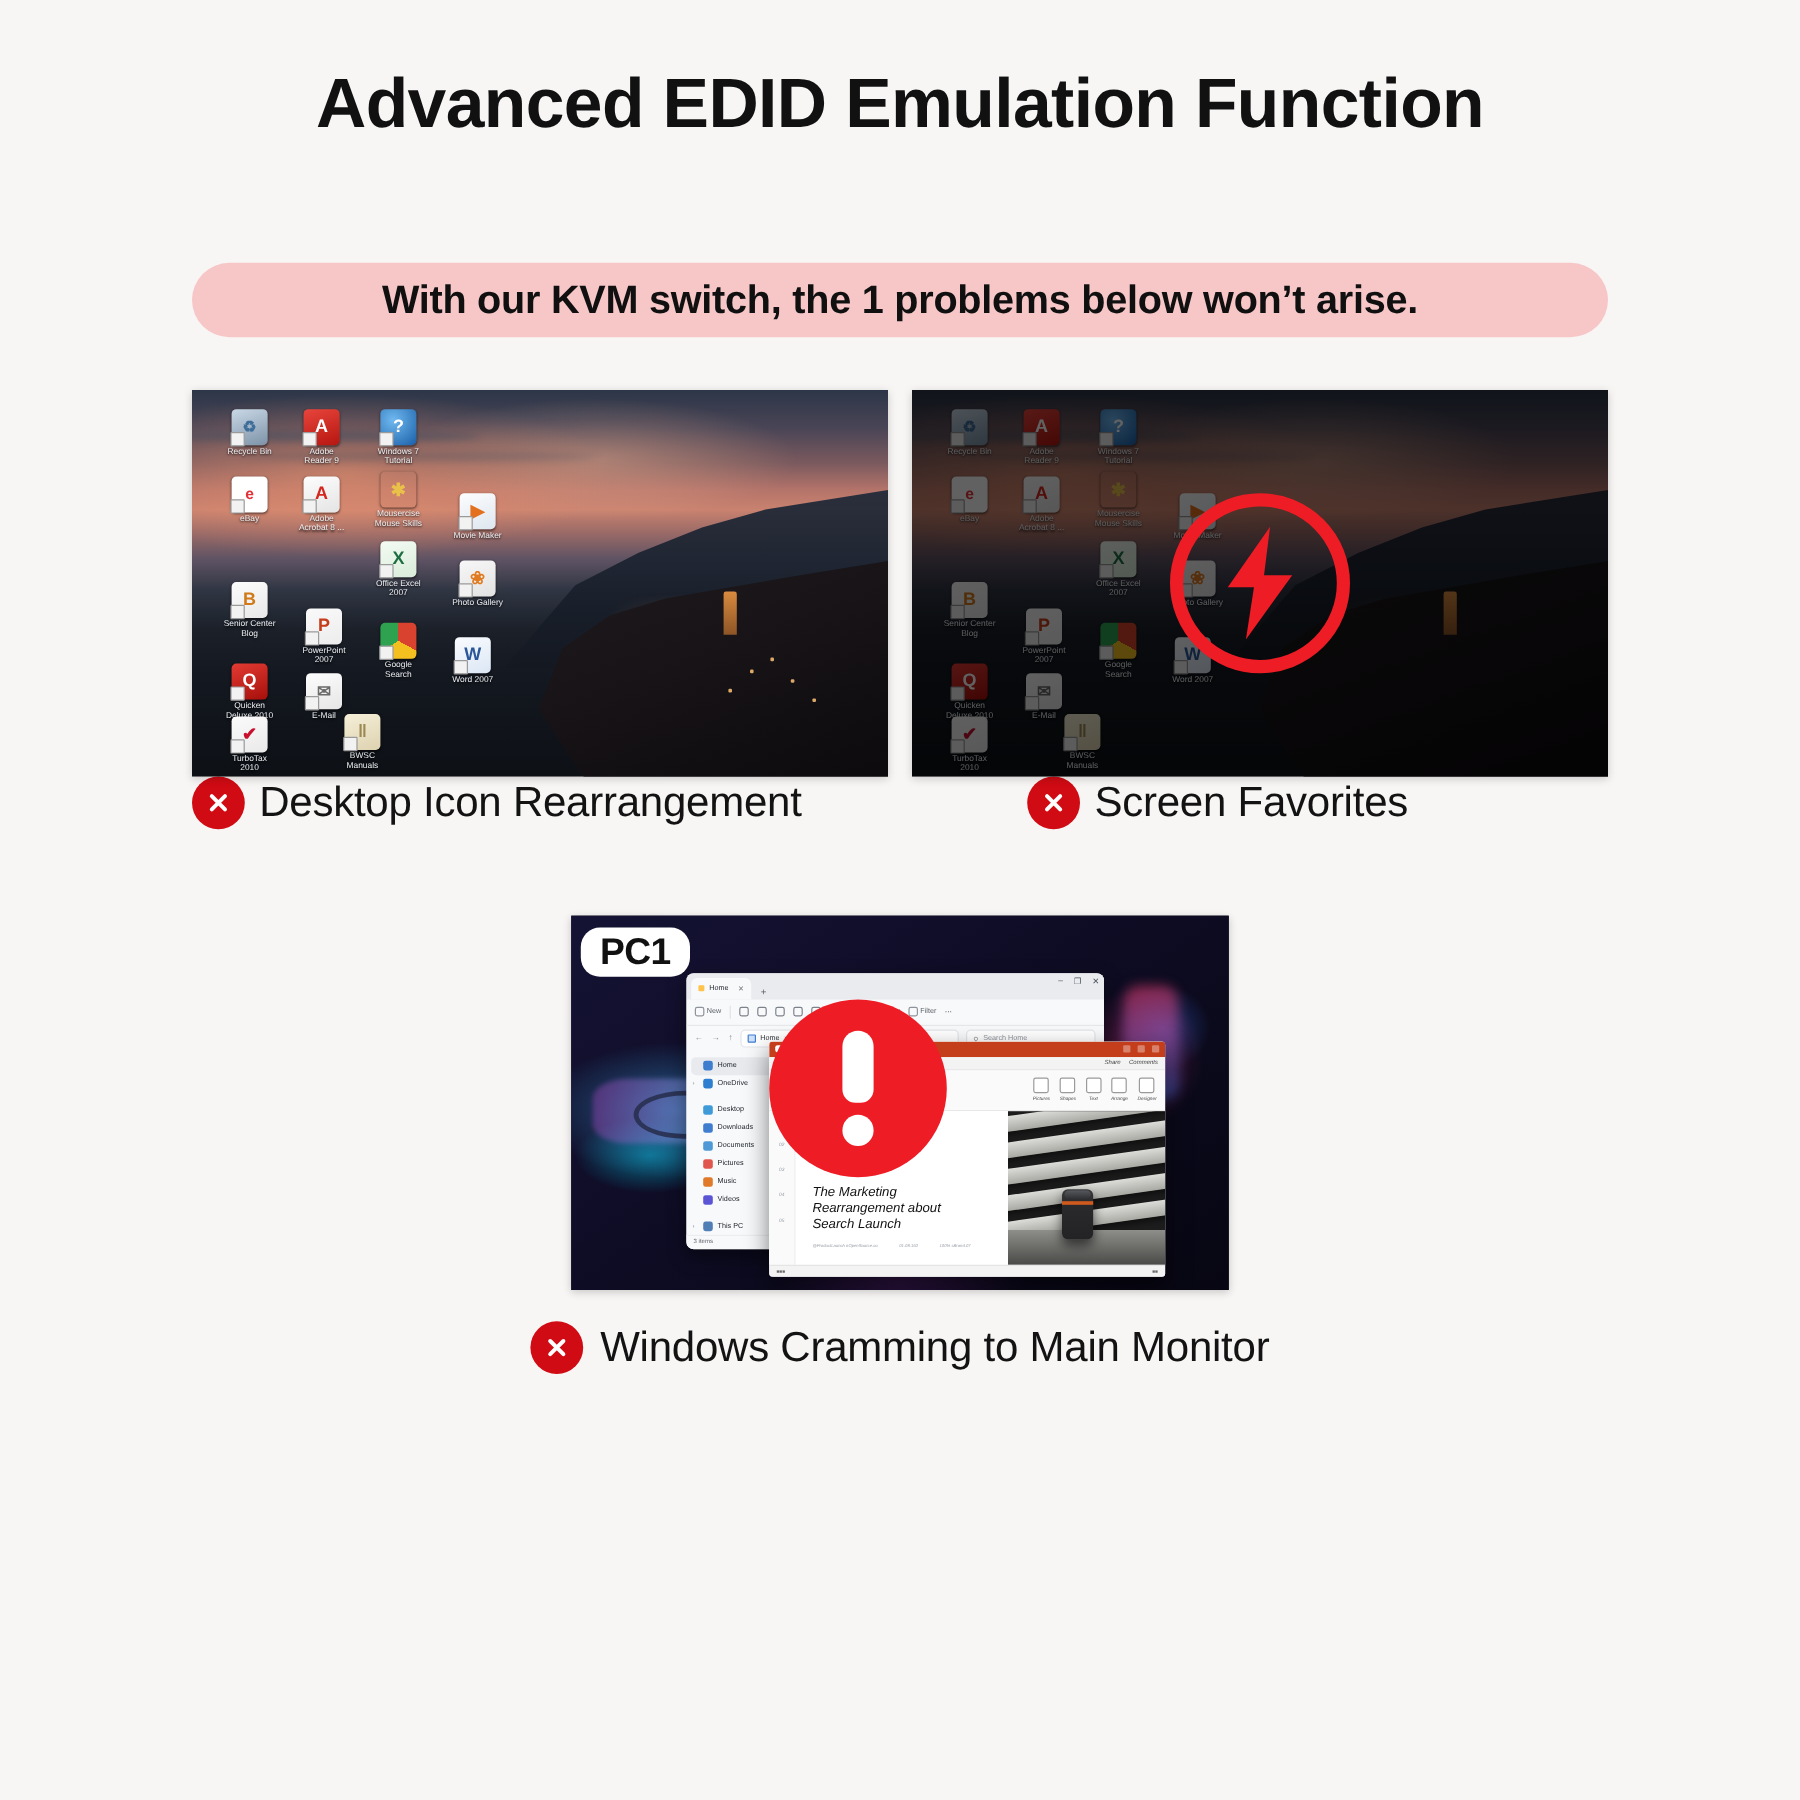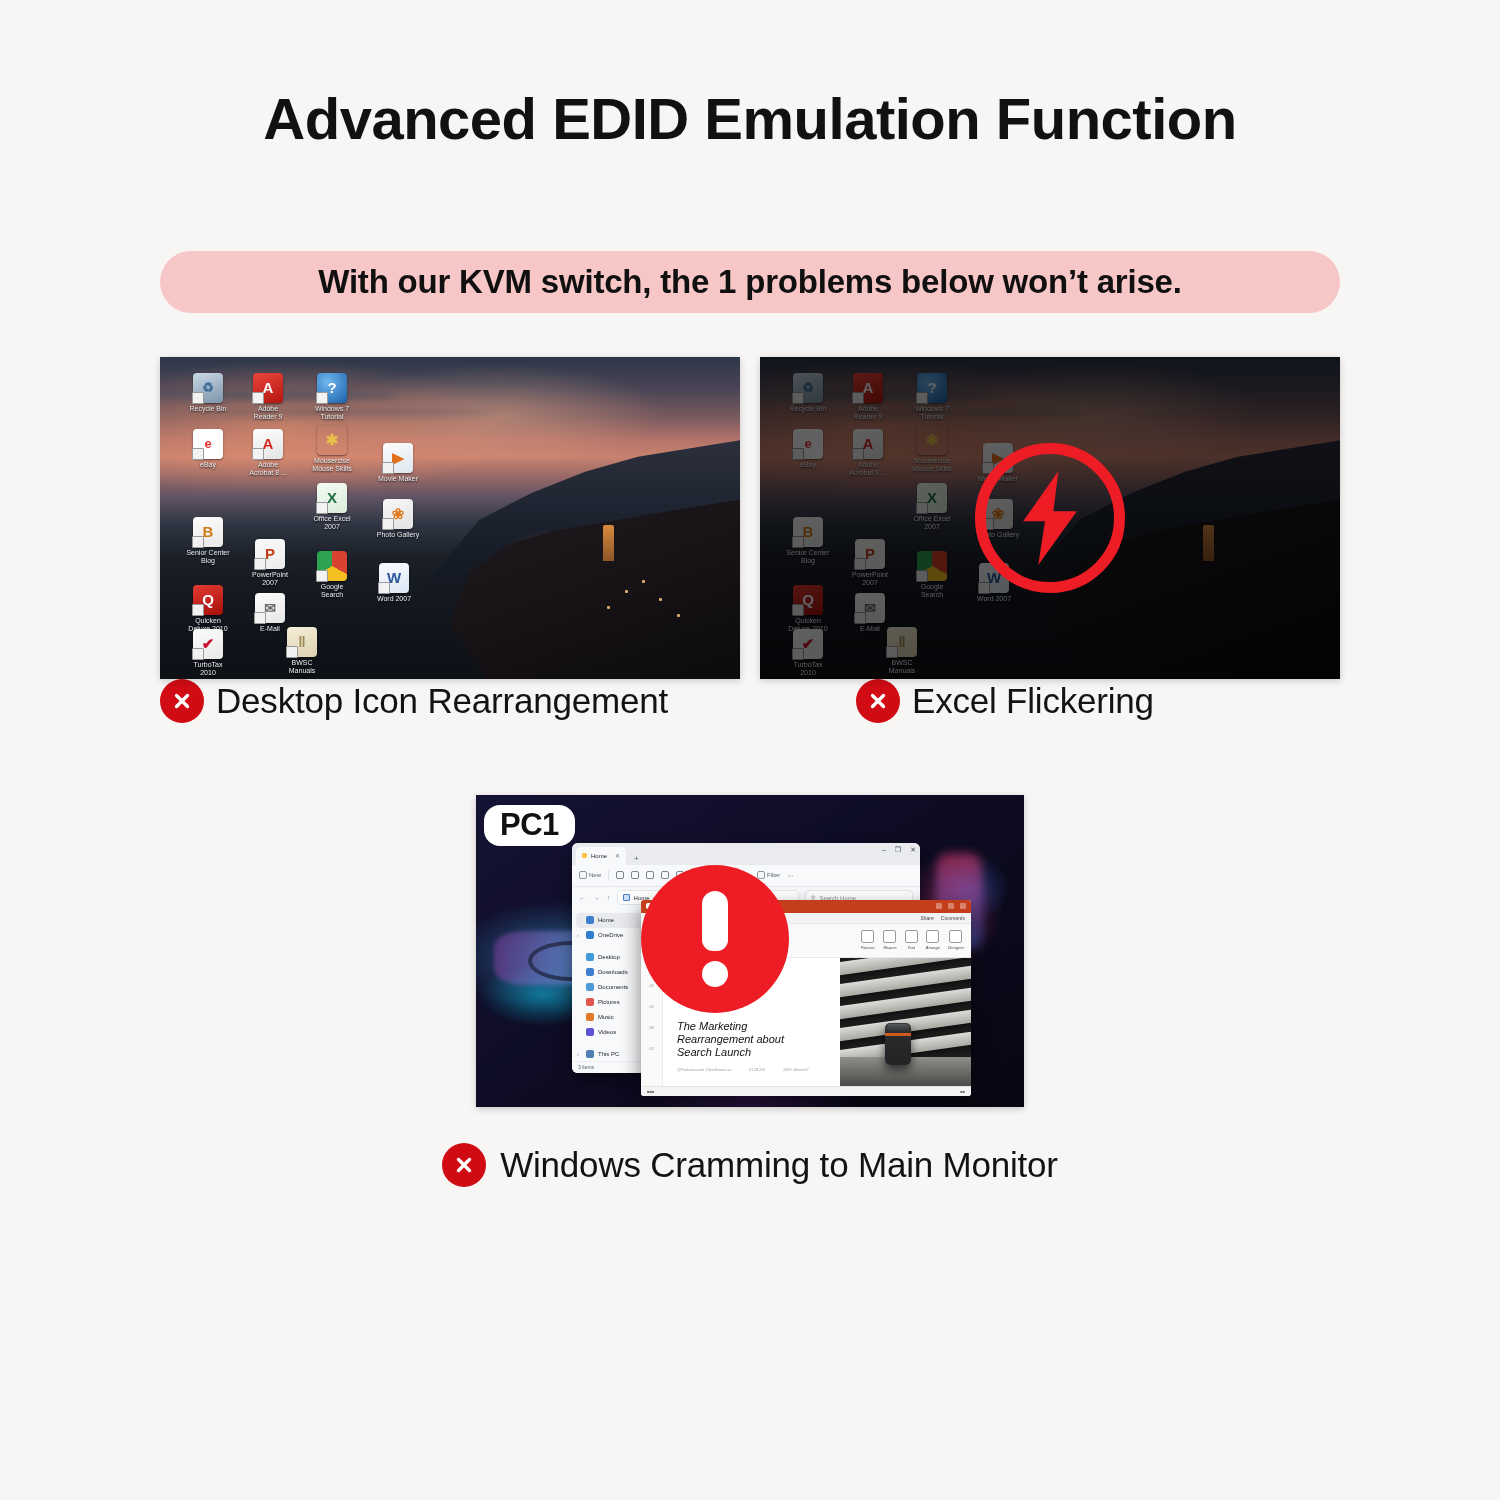--- a/index.html
+++ b/index.html
@@ -5,21 +5,21 @@
   * { box-sizing: border-box; margin: 0; padding: 0; }
   html, body {
     width: 1500px; height: 1500px;
     background: #f8f6f5;
     font-family: "Liberation Sans", sans-serif;
     overflow: hidden;
   }
   .page { position: relative; width: 1500px; height: 1500px; background: #f8f6f5; }
 
   
-  .header { padding-top: 88px; text-align: center; }
+  .header { padding-top: 56px; text-align: center; }
   .main-title {
     font-size: 58px; font-weight: 700; color: #111111;
     letter-spacing: -0.5px; line-height: 1.08;
   }
   .subtitle {
     margin-top: 18px;
     font-size: 40px; font-weight: 400; color: #4e4e4e;
     line-height: 1.2;
   }
   .subtitle .l2 { display: block; }
@@ -350,21 +350,21 @@
     display:flex; align-items:center; justify-content:center;
   }
   .excl-badge .bar {
     position:absolute; top:26px; width:26px; height:60px;
     background:#fff; border-radius:13px 13px 11px 11px;
   }
   .excl-badge .dot {
     position:absolute; bottom:26px; width:26px; height:26px;
     background:#fff; border-radius:50%;
   }
-  .caption-bottom { margin-top: 36px; display:flex; align-items:center; gap:14px; }
+  .caption-bottom { margin-top: 26px; display:flex; align-items:center; gap:14px; }
 </style>
 </head>
 <body>
 
 <div class="page">
 
   <div class="header">
     <div class="main-title">Advanced EDID Emulation Function</div>
   </div>
 
@@ -579,21 +579,21 @@
             <path d="M25 0 L4 30 L17 30 L13 56 L36 24 L22 24 Z" fill="#ee1c24"></path>
           </svg>
         </div>
       </div>
       <div class="caption c2">
         <span class="xmark">
           <svg width="22" height="22" viewBox="0 0 24 24" aria-hidden="true">
             <path d="M6 6 L18 18 M18 6 L6 18" stroke="#ffffff" stroke-width="3.6" stroke-linecap="round"></path>
           </svg>
         </span>
-        <span class="cap-text">Excel Flickering</span>
+        <span class="cap-text">Screen Favorites</span>
       </div>
     </div>
 
   </div>
 
   <div class="bottom">
     <div class="shot-bottom">
       <div class="gamebg"></div>
       <div class="rig"></div>
       <div class="rig2"></div>

